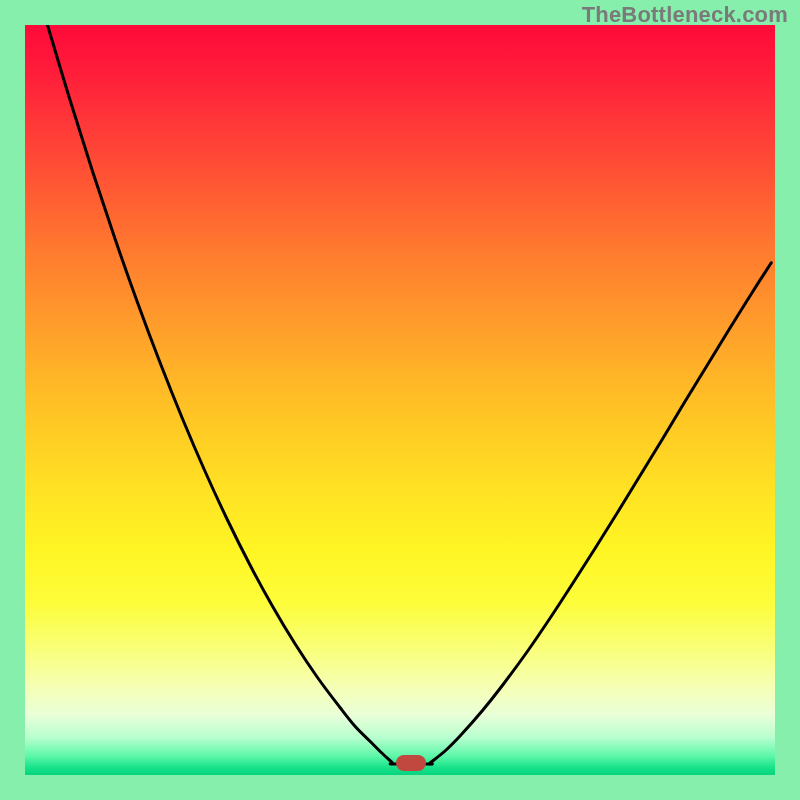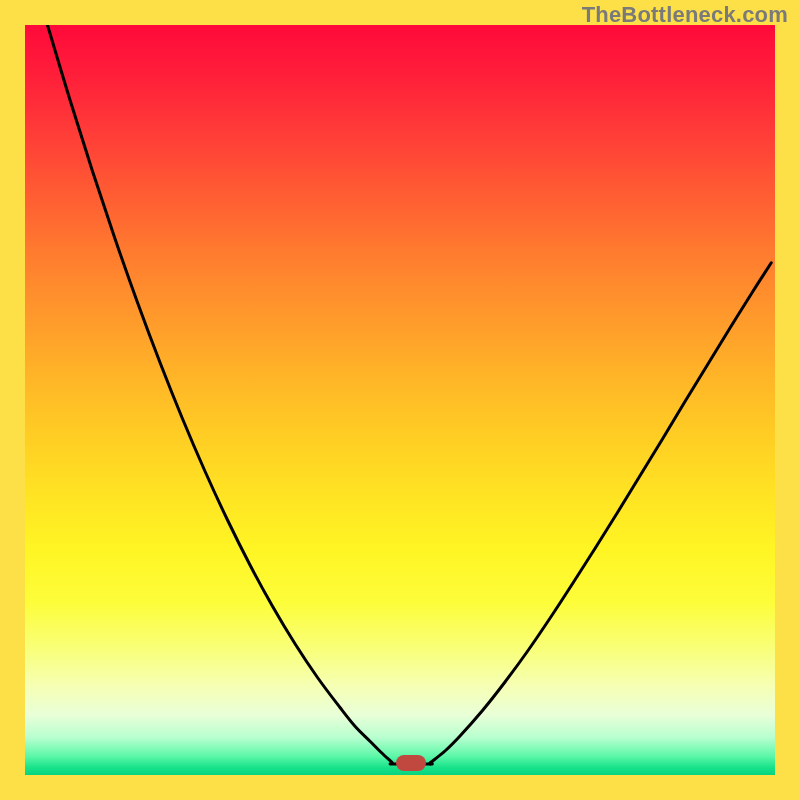--- a/index.html
+++ b/index.html
@@ -8,21 +8,21 @@
     width: 800px;
     height: 800px;
     background: #000;
     overflow: hidden;
     font-family: Arial, Helvetica, sans-serif;
   }
   .frame {
     position: absolute;
     left: 0; top: 0;
     width: 800px; height: 800px;
-    background: #fde047;
+    background: #86efac;
   }
   .watermark {
     position: absolute;
     top: 2px;
     right: 12px;
     color: #7a7a7a;
     font-size: 22px;
     font-weight: 600;
     letter-spacing: 0.2px;
     z-index: 30;

